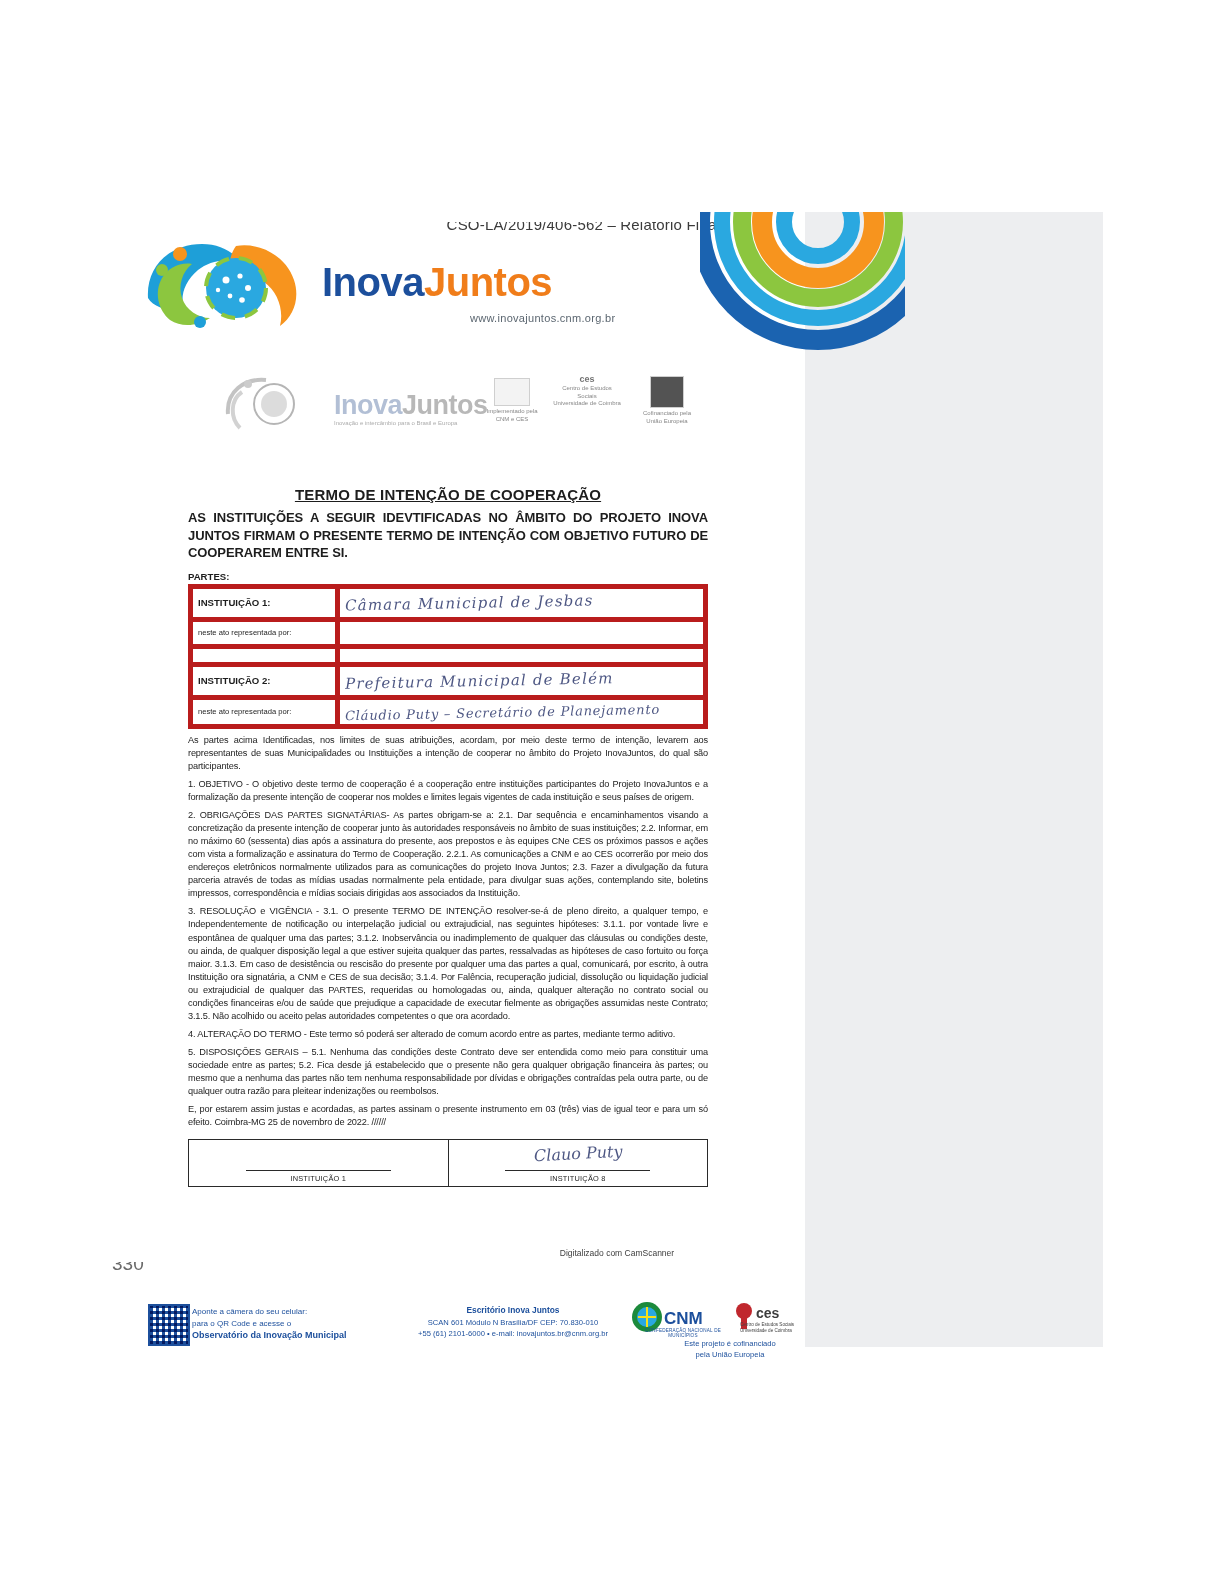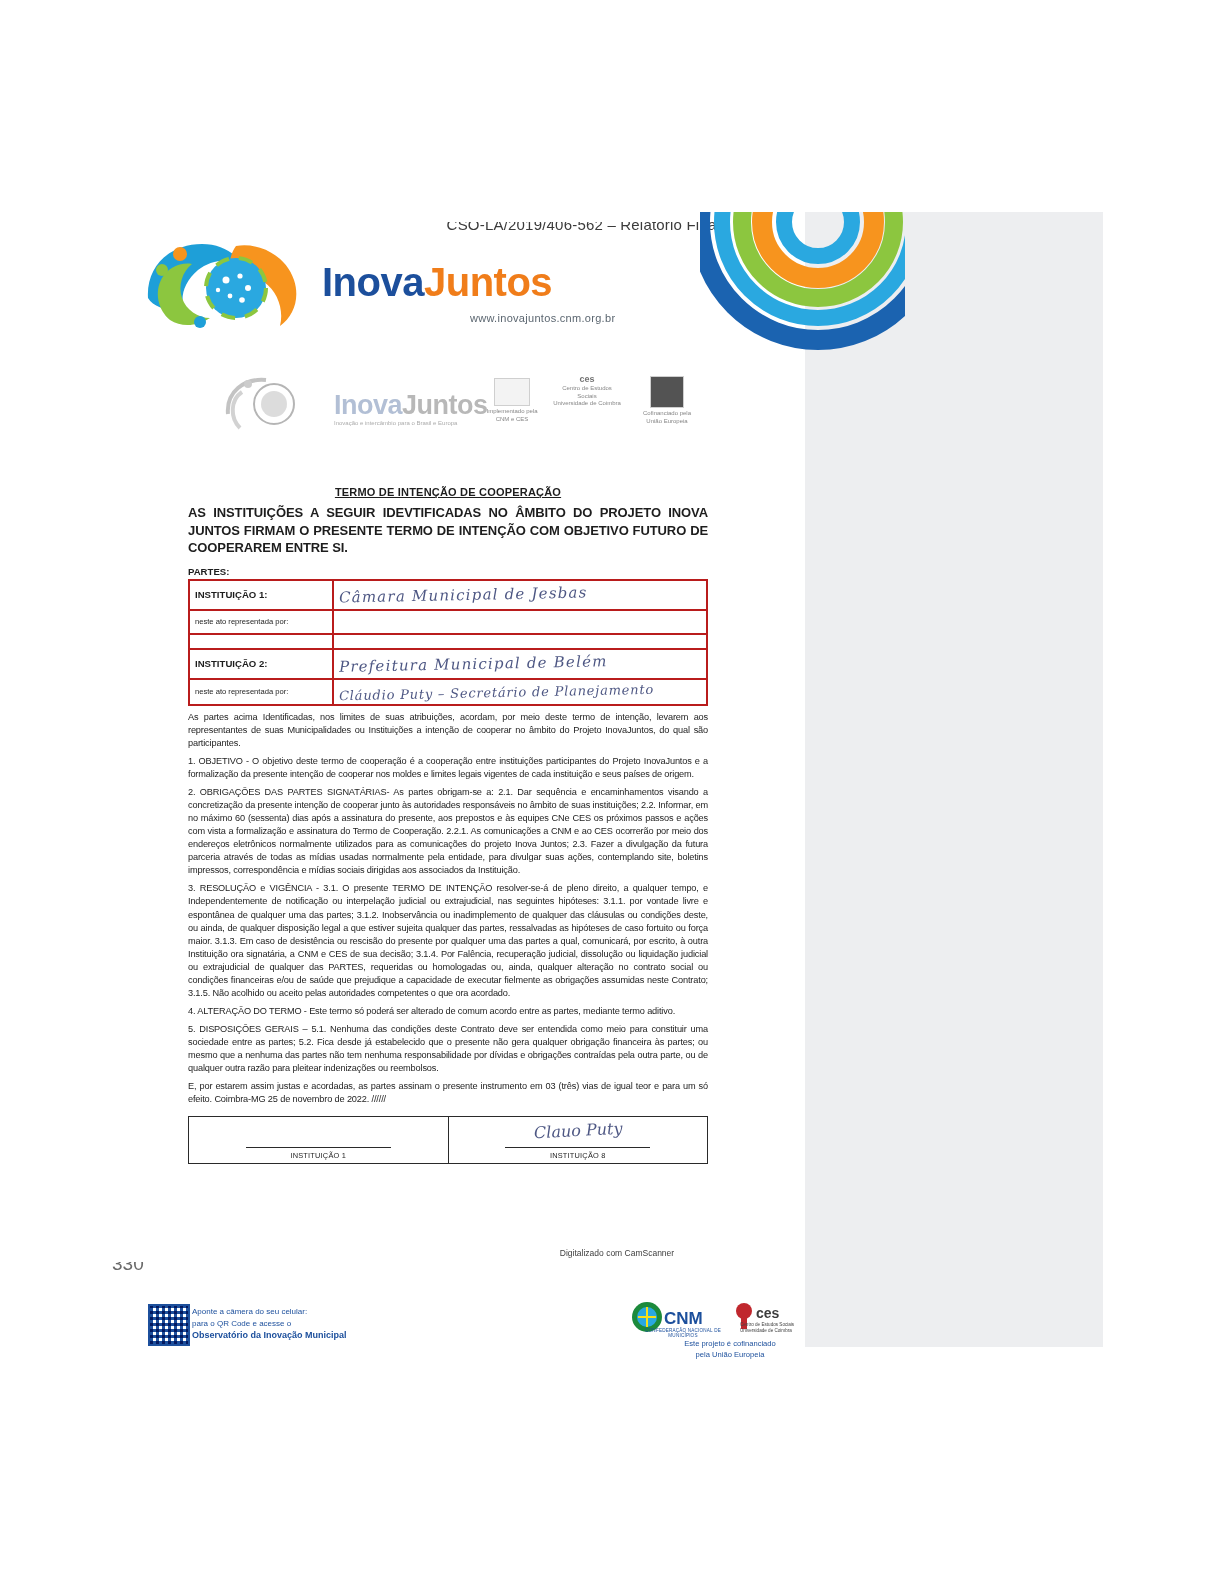--- a/index.html
+++ b/index.html
@@ -120,21 +120,21 @@
 
   
   .doc {
     position: absolute;
     left: 188px; top: 486px;
     width: 520px;
     color: #1d1d1d;
   }
   .doc-title {
     text-align: center;
-    font-size: 11px;
+    font-size: 15px;
     font-weight: bold;
     text-decoration: underline;
     letter-spacing: .2px;
   }
   .doc-intro {
     margin-top: 6px;
     font-size: 13px;
     line-height: 1.35;
     text-align: justify;
     font-weight: bold;
@@ -146,21 +146,21 @@
     font-weight: bold;
   }
 
   
   table.parties {
     width: 100%;
     border-collapse: collapse;
     margin-top: 2px;
   }
   table.parties td {
-    border: 2px solid #b91c1c;
+    border: 5px solid #b91c1c;
     padding: 3px 5px;
     vertical-align: middle;
   }
   td.lbl-big { width: 132px; font-size: 9.6px; font-weight: bold; }
   td.lbl-small { width: 132px; font-size: 7.6px; }
   td.fill { height: 22px; }
   td.fill-sm { height: 16px; }
   .handwrite {
     font-family: "DejaVu Serif", serif;
     font-style: italic;
@@ -438,20 +438,25 @@
   </div>
 
   <div class="footer">
     <div class="qr"></div>
     <div class="qr-text">
       <div>Aponte a câmera do seu celular:</div>
       <div>para o QR Code e acesse o</div>
       <div class="strong">Observatório da Inovação Municipal</div>
     </div>
 
+    <div class="office">
+      <div class="strong">Escritório Inova Juntos</div>
+      <div>SCAN 601 Módulo N Brasília/DF  CEP: 70.830-010</div>
+      <div>+55 (61) 2101-6000  •  e-mail: inovajuntos.br@cnm.org.br</div>
+    </div>
 
     <svg class="cnm-logo" viewBox="0 0 96 34">
       <circle cx="17" cy="17" r="15" fill="#1c8a3c"></circle>
       <circle cx="17" cy="17" r="10" fill="#2aa8e0"></circle>
       <path d="M8,17 h18 M17,7 v20" stroke="#f7e017" stroke-width="2"></path>
       <text x="34" y="24" font-family="Liberation Sans, sans-serif" font-size="17" font-weight="bold" fill="#1c4f9c">CNM</text>
     </svg>
     <div style="position:absolute;left:490px;top:28px;width:106px;text-align:center;font-size:4.6px;color:#1c4f9c;letter-spacing:.2px;">CONFEDERAÇÃO NACIONAL DE MUNICÍPIOS</div>
 
     <svg class="ces-logo" viewBox="0 0 84 34">

